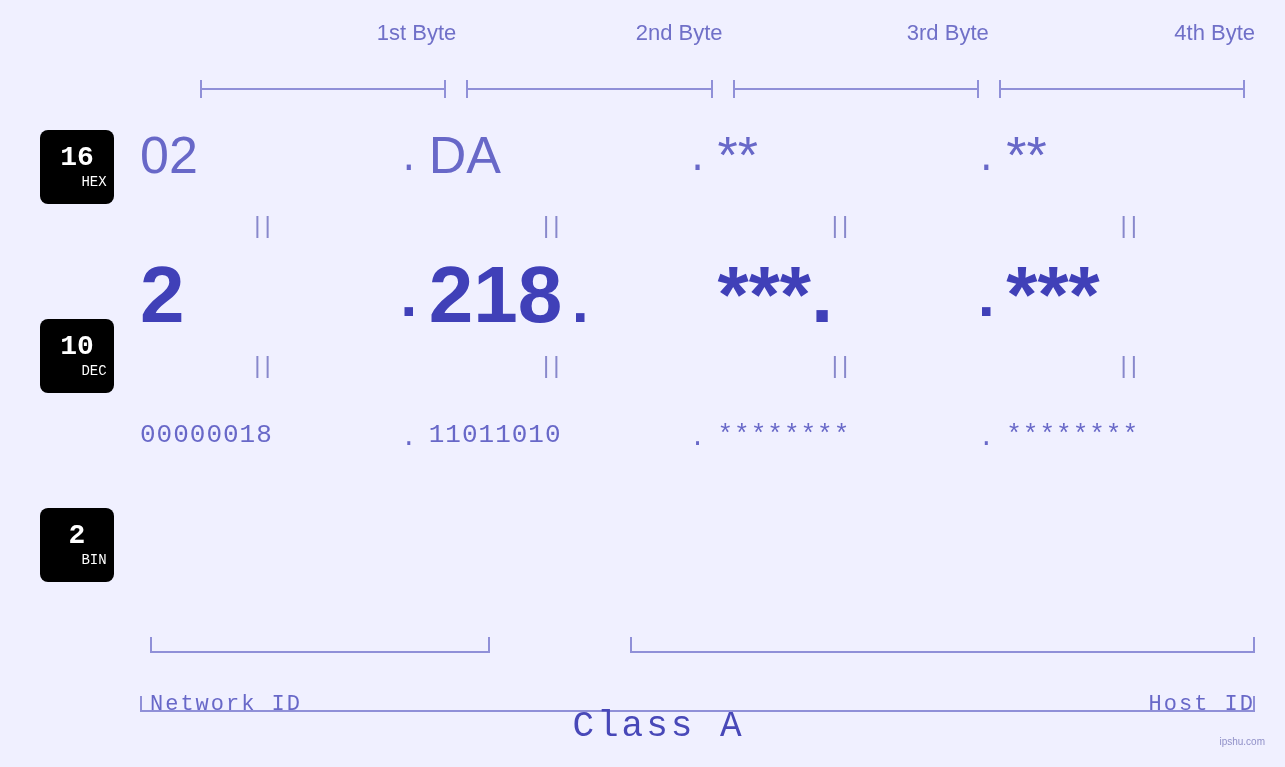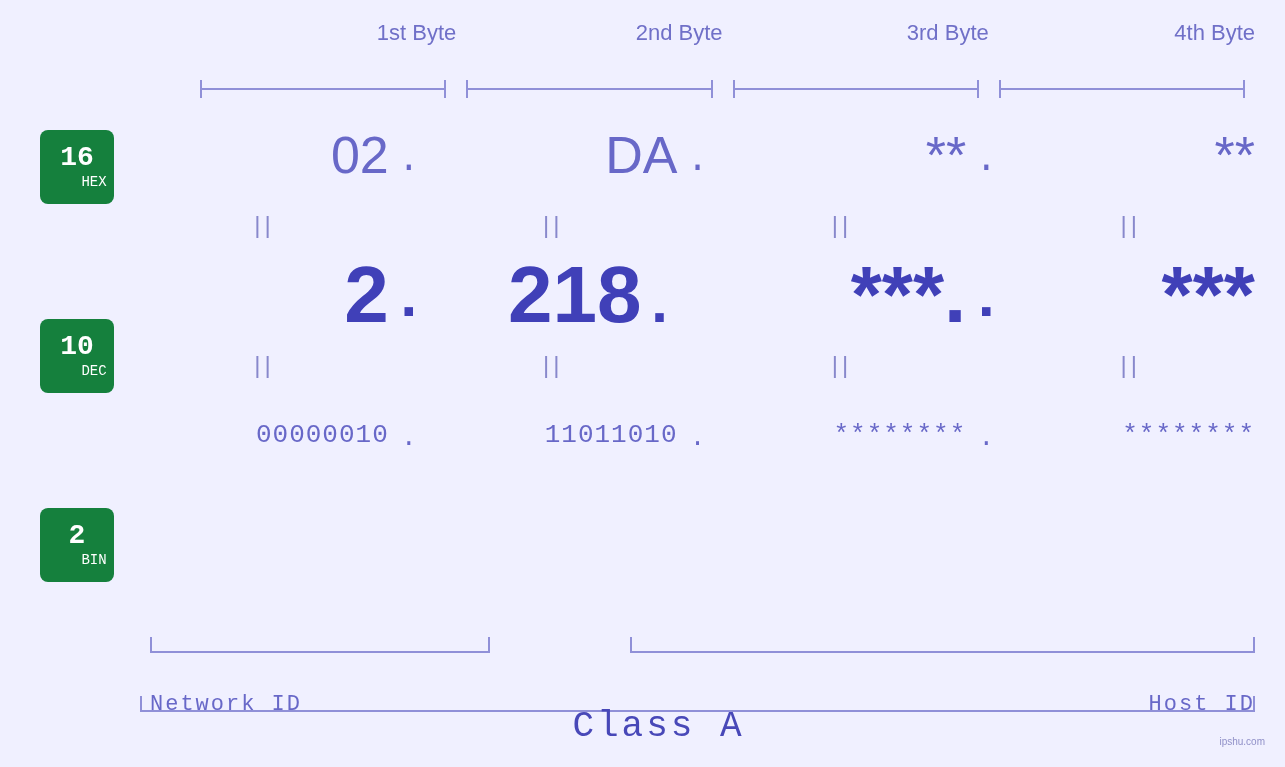--- a/index.html
+++ b/index.html
@@ -80,21 +80,21 @@
       left: 40px;
       top: 130px;
       display: flex;
       flex-direction: column;
       gap: 115px;
     }
 
     .base-badge {
       width: 74px;
       height: 74px;
-      background: #15803d;
+      background: #000000;
       border-radius: 8px;
       display: flex;
       flex-direction: column;
       align-items: center;
       justify-content: center;
       color: white;
     }
 
     .base-number {
       font-size: 28px;
@@ -121,21 +121,21 @@
     
     .data-row {
       display: flex;
       align-items: center;
       height: 100px;
       position: relative;
     }
 
     .cell {
       flex: 1;
-      text-align: right;
+      text-align: left;
       position: relative;
     }
 
     .dot-cell {
       width: 40px;
       flex: none;
       text-align: center;
       color: #6868c8;
     }
 
@@ -390,21 +390,21 @@
       <div class="eq-dot-spacer"></div>
       <div class="eq-cell">||</div>
       <div class="eq-dot-spacer"></div>
       <div class="eq-cell">||</div>
       <div class="eq-dot-spacer"></div>
       <div class="eq-cell">||</div>
     </div>
 
     <div class="data-row bin-row">
       <div class="cell">
-        <span class="cell-value">00000010</span>
+        <span class="cell-value">00000018</span>
       </div>
       <div class="dot-cell">.</div>
       <div class="cell">
         <span class="cell-value">11011010</span>
       </div>
       <div class="dot-cell">.</div>
       <div class="cell">
         <span class="cell-value">********</span>
       </div>
       <div class="dot-cell">.</div>

